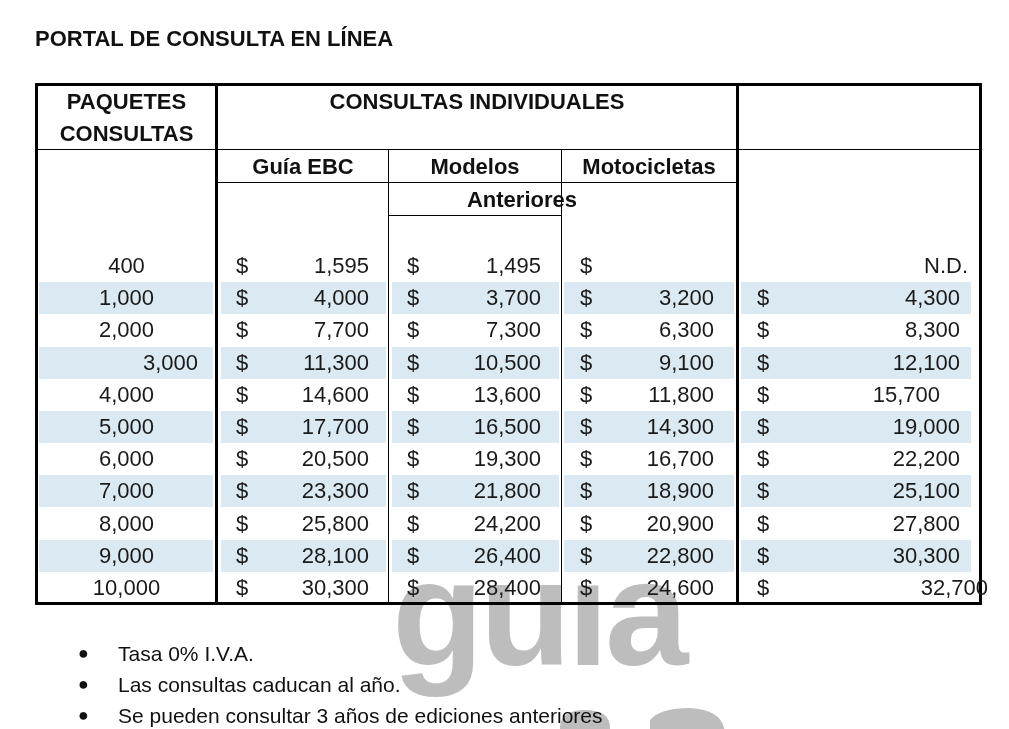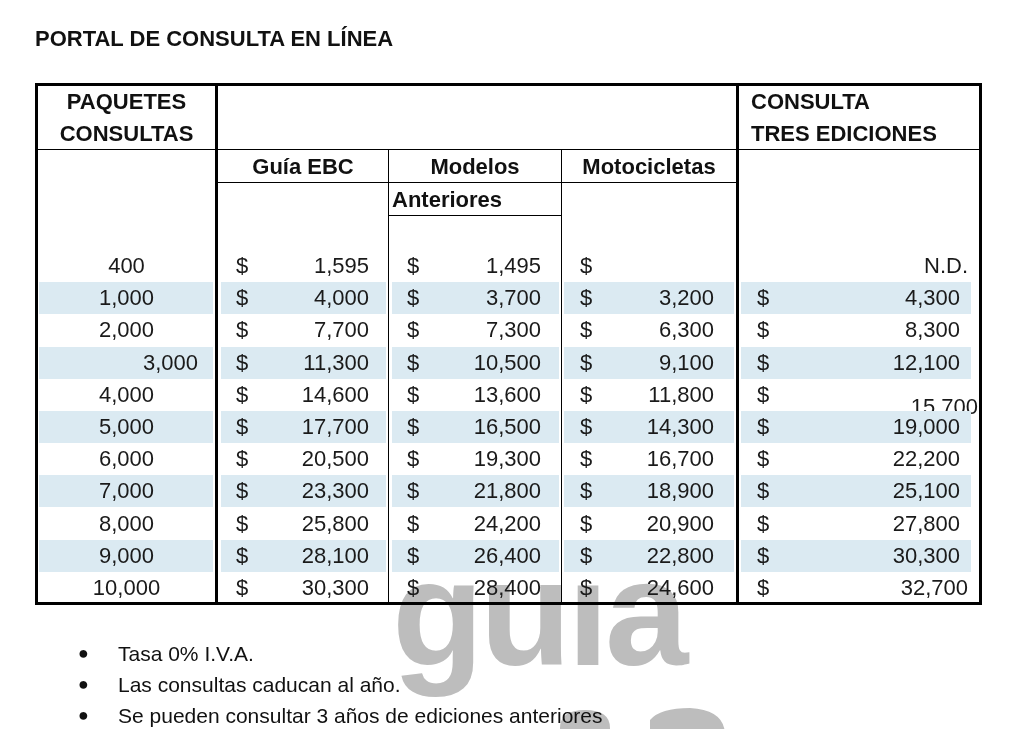--- a/index.html
+++ b/index.html
@@ -64,27 +64,24 @@
 
   <div class="hline" style="left:0;top:66px;width:947px;height:1px;"></div>
 
   <div class="hline" style="left:182px;top:99px;width:520px;height:1px;"></div>
   <div class="hline" style="left:354px;top:132px;width:172px;height:1px;"></div>
 
   <div class="hdr" style="left:3px;top:3px;width:177px;text-align:center;">
     <div>PAQUETES</div>
     <div>CONSULTAS</div>
   </div>
-  <div class="hdr" style="left:716px;top:3px;width:230px;">
-    <div>CONSULTA</div>
-    <div>TRES EDICIONES</div>
-  </div>
+  <div class="hdr" style="left:183px;top:3px;width:518px;text-align:center;">CONSULTAS INDIVIDUALES</div>
   <div class="hdr" style="left:183px;top:68px;width:170px;text-align:center;">Guía EBC</div>
   <div class="hdr" style="left:354px;top:68px;width:172px;text-align:center;">Modelos</div>
-  <div class="hdr" style="left:357px;top:101px;width:172px;text-align:left;">Anteriores</div>
+  <div class="hdr" style="left:370px;top:101px;width:172px;text-align:right;">Anteriores</div>
   <div class="hdr" style="left:527px;top:68px;width:174px;text-align:center;">Motocicletas</div>
 
   <div id="rows">
       <div>
         <div class="cell num-c" style="left:3px;top:167px;width:177px;">400</div>
         <div class="dollar" style="left:201px;top:167px;">$</div>
         <div class="cell num-r" style="left:230px;top:167px;width:104px;">1,595</div>
         <div class="dollar" style="left:372px;top:167px;">$</div>
         <div class="cell num-r" style="left:400px;top:167px;width:106px;">1,495</div>
         <div class="dollar" style="left:545px;top:167px;">$</div>
@@ -136,21 +133,21 @@
       </div>
       <div>
         <div class="cell num-c" style="left:3px;top:295.8px;width:177px;">4,000</div>
         <div class="dollar" style="left:201px;top:295.8px;">$</div>
         <div class="cell num-r" style="left:230px;top:295.8px;width:104px;">14,600</div>
         <div class="dollar" style="left:372px;top:295.8px;">$</div>
         <div class="cell num-r" style="left:400px;top:295.8px;width:106px;">13,600</div>
         <div class="dollar" style="left:545px;top:295.8px;">$</div>
         <div class="cell num-r" style="left:570px;top:295.8px;width:109px;">11,800</div>
         <div class="dollar" style="left:722px;top:295.8px;">$</div>
-        <div class="cell num-r" style="left:778px;top:295.8px;width:165px;margin-top:12px;">15,700</div>
+        <div class="cell num-r" style="left:740px;top:295.8px;width:165px;">15,700</div>
       </div>
       <div>
         <div class="band" style="left:4px;top:328px;width:174px;"></div>
         <div class="band" style="left:186px;top:328px;width:165px;"></div>
         <div class="band" style="left:357px;top:328px;width:167px;"></div>
         <div class="band" style="left:529px;top:328px;width:170px;"></div>
         <div class="band" style="left:706px;top:328px;width:230px;"></div>
         <div class="cell num-c" style="left:3px;top:328px;width:177px;">5,000</div>
         <div class="dollar" style="left:201px;top:328px;">$</div>
         <div class="cell num-r" style="left:230px;top:328px;width:104px;">17,700</div>
@@ -217,21 +214,21 @@
       </div>
       <div>
         <div class="cell num-c" style="left:3px;top:489px;width:177px;">10,000</div>
         <div class="dollar" style="left:201px;top:489px;">$</div>
         <div class="cell num-r" style="left:230px;top:489px;width:104px;">30,300</div>
         <div class="dollar" style="left:372px;top:489px;">$</div>
         <div class="cell num-r" style="left:400px;top:489px;width:106px;">28,400</div>
         <div class="dollar" style="left:545px;top:489px;">$</div>
         <div class="cell num-r" style="left:570px;top:489px;width:109px;">24,600</div>
         <div class="dollar" style="left:722px;top:489px;">$</div>
-        <div class="cell num-r" style="left:768px;top:489px;width:165px;">32,700</div>
+        <div class="cell num-r" style="left:788px;top:489px;width:165px;">32,700</div>
       </div>
     </div>
 </div>
 
 <div class="notes" id="notes">
     <div class="note"><span class="bullet">●</span><span>Tasa 0% I.V.A.</span></div>
     <div class="note"><span class="bullet">●</span><span>Las consultas caducan al año.</span></div>
     <div class="note"><span class="bullet">●</span><span>Se pueden consultar 3 años de ediciones anteriores</span></div>
   </div>
 

